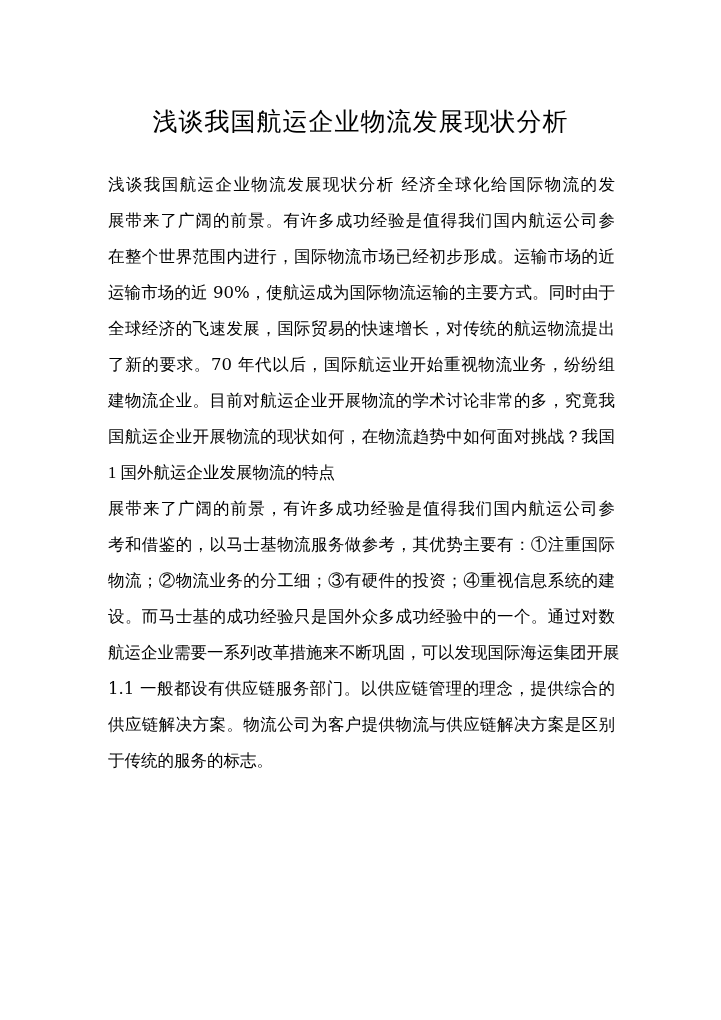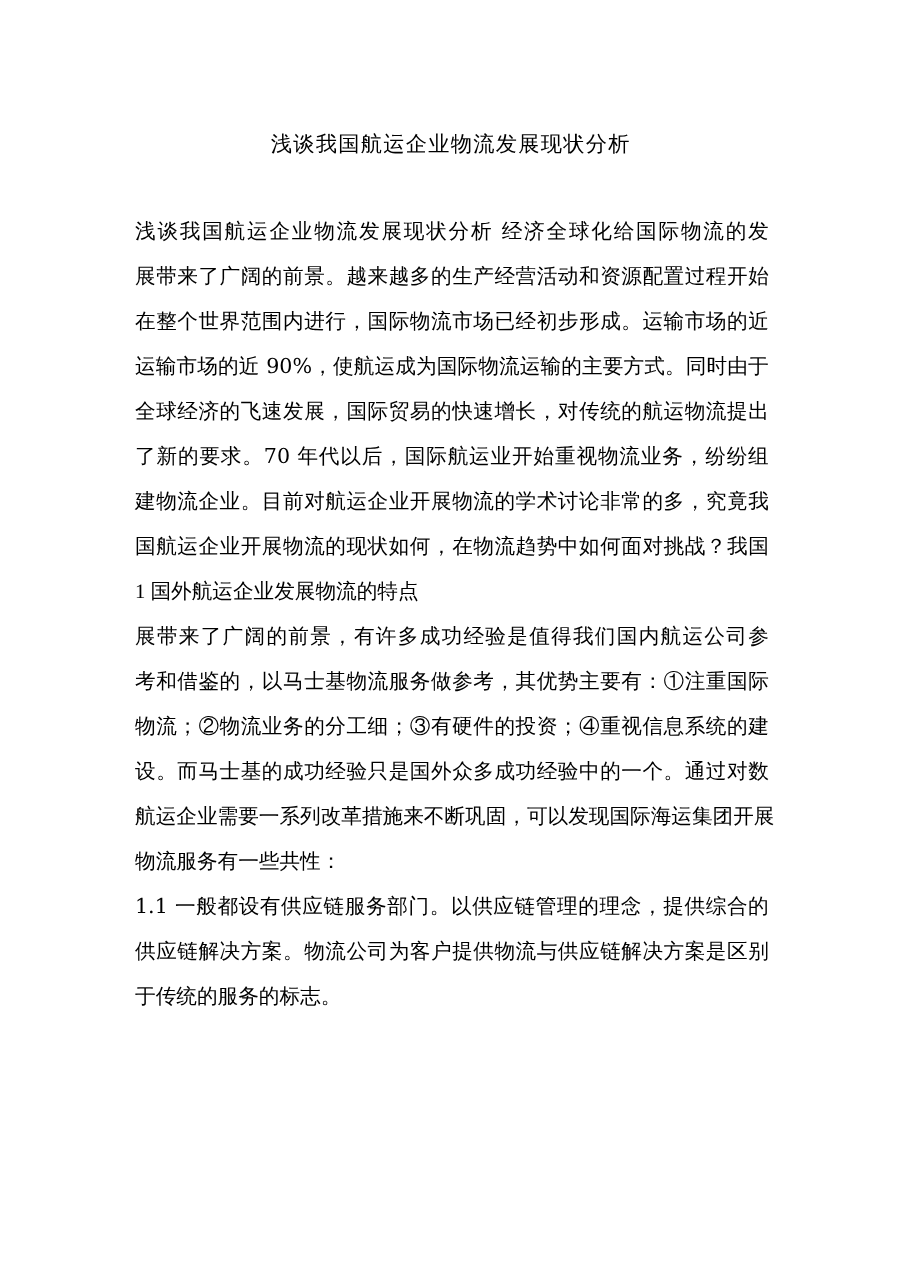--- a/index.html
+++ b/index.html
@@ -1,41 +1,40 @@
 <!DOCTYPE html>
 <html><head>
 <meta charset="utf-8">
 <style>
   html, body { margin: 0; padding: 0; background: #ffffff; }
   body { width: 721px; height: 1020px; position: relative; overflow: hidden;
          font-family: "DejaVu Serif", "Liberation Serif", serif; color: #000; }
   .title { position: absolute; top: 86px; left: 0; width: 721px; text-align: center;
-           font-size: 17px; line-height: 38px; letter-spacing: 1px; font-weight: normal; }
+           font-size: 25px; line-height: 38px; letter-spacing: 1px; font-weight: normal; }
   .body { position: absolute; top: 167px; left: 108px; width: 507px; }
   .line { display: block; height: 36px; line-height: 36px; font-size: 16.5px;
           white-space: nowrap; text-align: justify; text-align-last: justify; }
   .line.short { text-align-last: left; font-family: Liberation Serif, serif; }
 </style>
 </head>
 <body>
 
 <h1 class="title">浅谈我国航运企业物流发展现状分析</h1>
 
 <div class="body">
   <span class="line"> 浅谈我国航运企业物流发展现状分析  经济全球化给国际物流的发</span>
-  <span class="line">展带来了广阔的前景。越来越多的生产经营活动和资源配置过程开始</span>
+  <span class="line">展带来了广阔的前景。有许多成功经验是值得我们国内航运公司参</span>
   <span class="line">在整个世界范围内进行，国际物流市场已经初步形成。运输市场的近</span>
   <span class="line">运输市场的近 90%，使航运成为国际物流运输的主要方式。同时由于</span>
   <span class="line">全球经济的飞速发展，国际贸易的快速增长，对传统的航运物流提出</span>
   <span class="line">了新的要求。70 年代以后，国际航运业开始重视物流业务，纷纷组</span>
   <span class="line">建物流企业。目前对航运企业开展物流的学术讨论非常的多，究竟我</span>
   <span class="line">国航运企业开展物流的现状如何，在物流趋势中如何面对挑战？我国</span>
   <span class="line short">1  国外航运企业发展物流的特点</span>
   <span class="line">展带来了广阔的前景，有许多成功经验是值得我们国内航运公司参</span>
   <span class="line">考和借鉴的，以马士基物流服务做参考，其优势主要有：①注重国际</span>
   <span class="line">物流；②物流业务的分工细；③有硬件的投资；④重视信息系统的建</span>
   <span class="line">设。而马士基的成功经验只是国外众多成功经验中的一个。通过对数</span>
   <span class="line">航运企业需要一系列改革措施来不断巩固，可以发现国际海运集团开展</span>
-  <span class="line short">物流服务有一些共性：</span>
   <span class="line">1.1  一般都设有供应链服务部门。以供应链管理的理念，提供综合的</span>
   <span class="line">供应链解决方案。物流公司为客户提供物流与供应链解决方案是区别</span>
   <span class="line short">于传统的服务的标志。</span>
 </div>
 
 </body></html>

